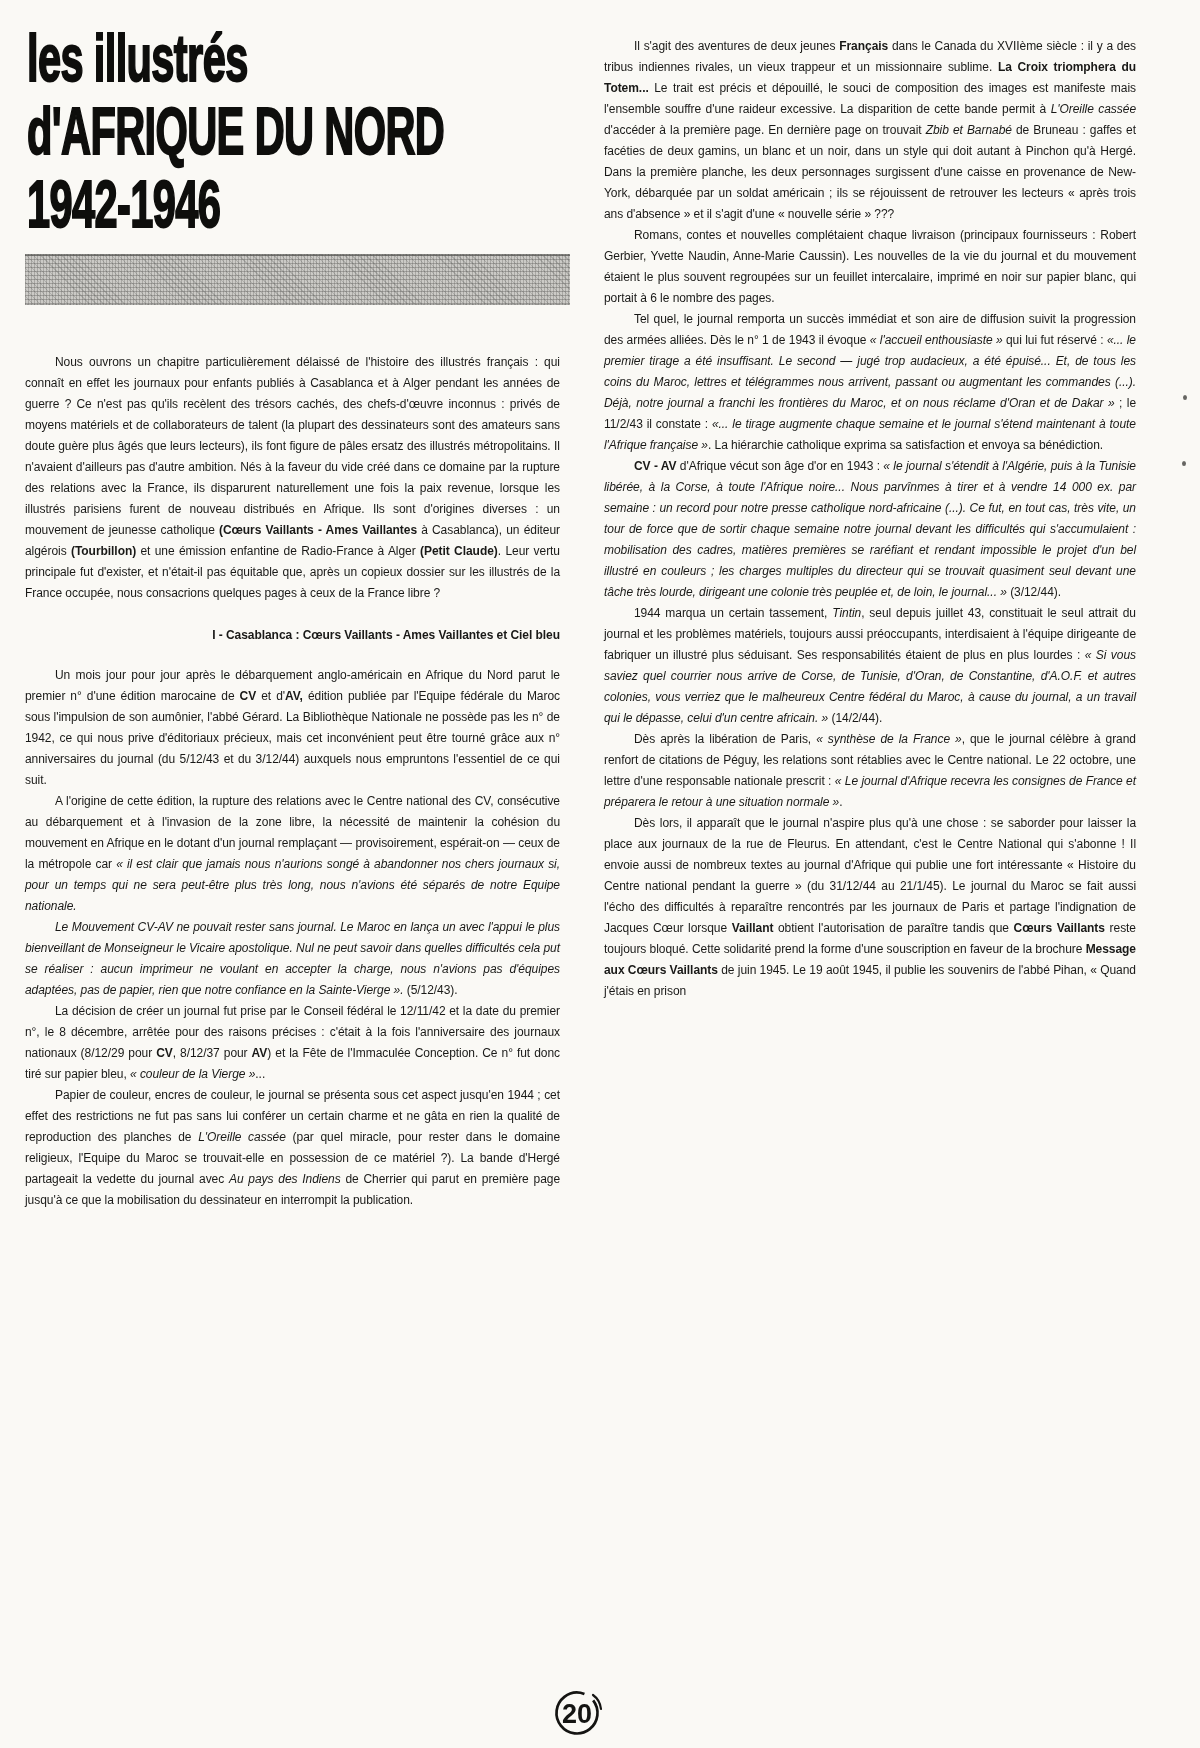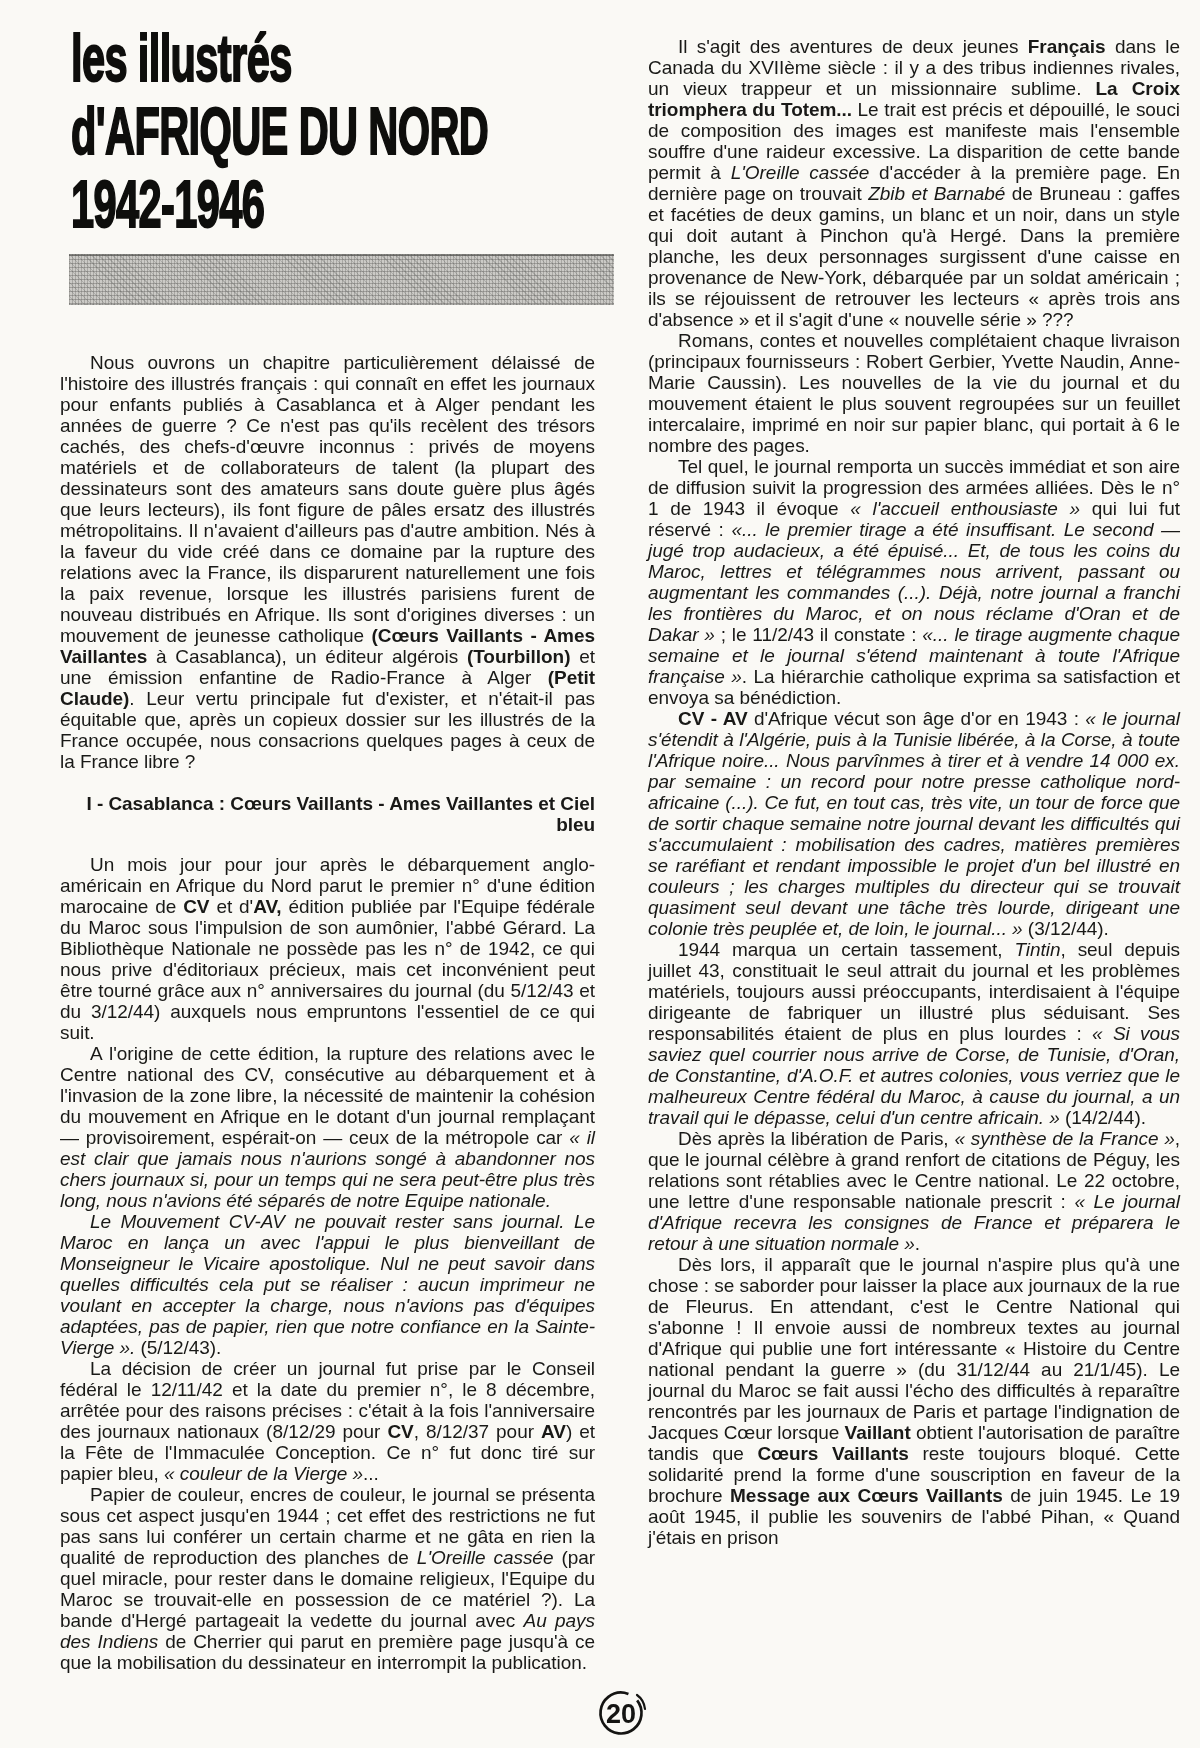--- a/index.html
+++ b/index.html
@@ -3,21 +3,21 @@
 <meta charset="utf-8">
 <style>
   html,body{margin:0;padding:0;}
   body{
     width:1200px;height:1748px;position:relative;
     background:#faf9f5;
     font-family:"Liberation Sans","DejaVu Sans",sans-serif;
     color:#191917;
     -webkit-font-smoothing:antialiased;
   }
-  .page{position:absolute;inset:0;overflow:hidden;margin-left:44px;}
+  .page{position:absolute;inset:0;overflow:hidden;}
 
   
   .title{
     position:absolute;left:27px;top:22px;
     font-weight:700;
     font-size:66px;line-height:73px;
     letter-spacing:-1px;
     color:#0e0e0c;
     -webkit-text-stroke:2px #0e0e0c;
   }
@@ -31,25 +31,25 @@
       repeating-linear-gradient(0deg,  rgba(88,88,85,.38) 0 1px, transparent 1px 4px),
       repeating-linear-gradient(90deg, rgba(88,88,85,.30) 0 1px, transparent 1px 3px),
       repeating-linear-gradient(45deg, rgba(70,70,67,.22) 0 1px, transparent 1px 5px);
     border-top:2px solid rgba(75,75,72,.55);
     border-bottom:1px solid rgba(75,75,72,.25);
   }
 
   
   .col{
     position:absolute;
-    font-size:19px;line-height:21px;
+    font-size:12px;line-height:21px;
     text-align:justify;
     letter-spacing:-.05px;
   }
-  .col-left{left:16px;top:352px;width:535px;}
+  .col-left{left:25px;top:352px;width:535px;}
   .col-right{left:604px;top:36px;width:532px;}
   .col p{margin:0;text-indent:30px;}
   .col p.heading{
     font-weight:700;text-indent:0;
     margin:21px 0 19px 0;
     text-align:right;
   }
   .b{font-weight:700;}
   .i{font-style:italic;}
 

